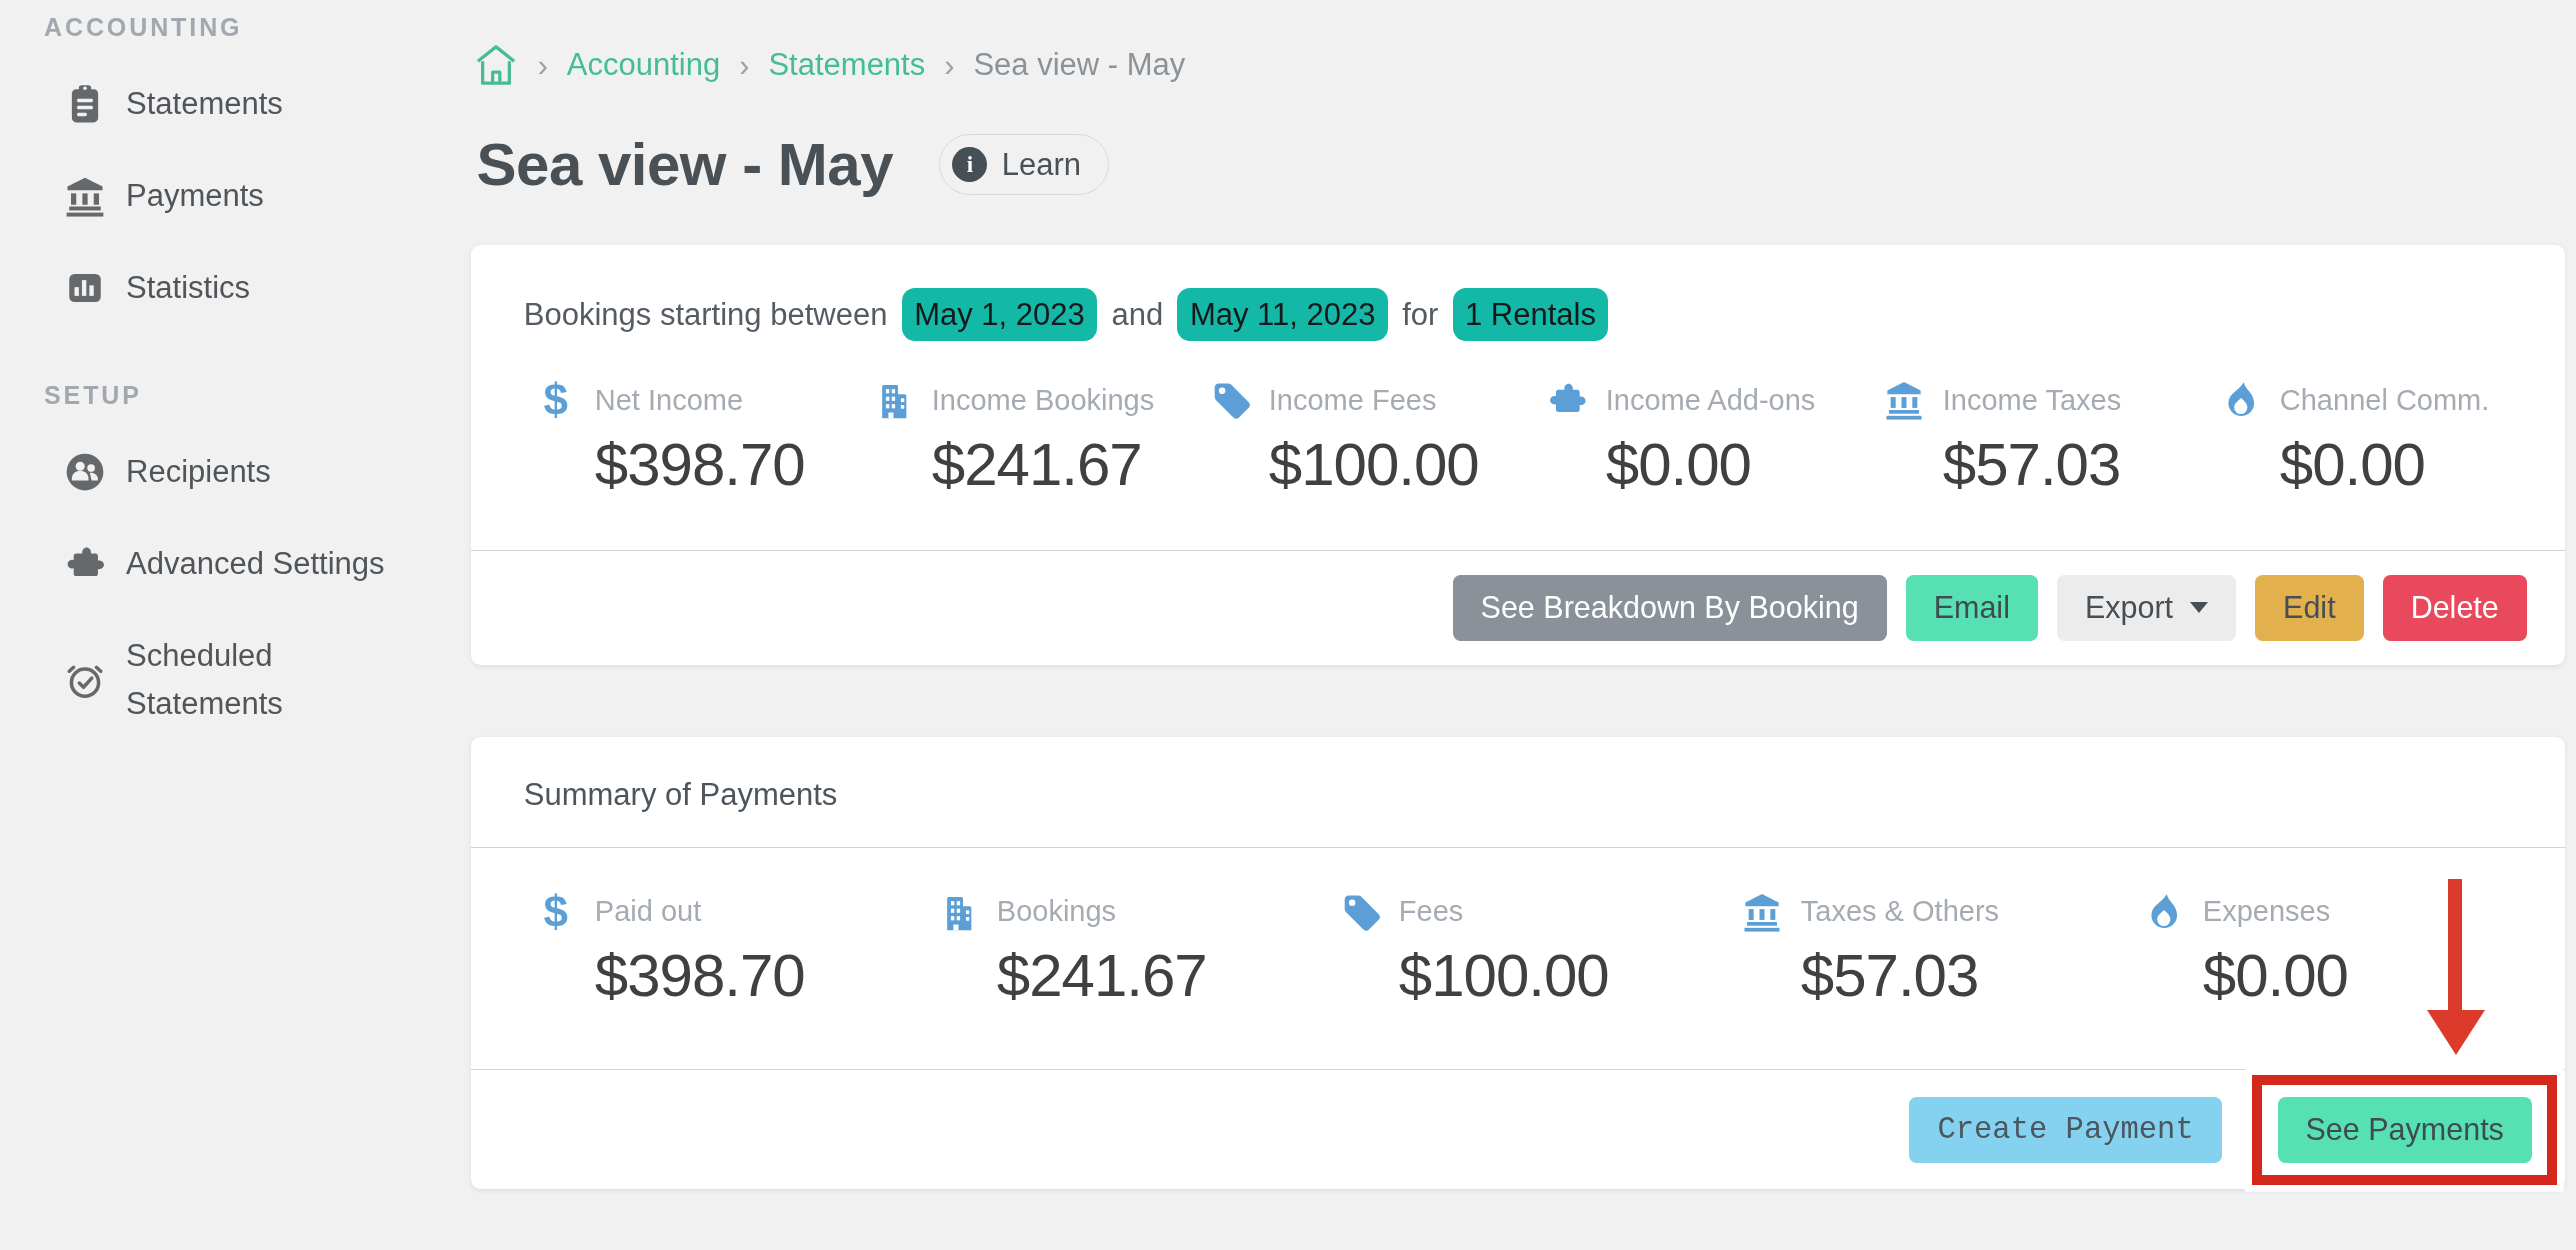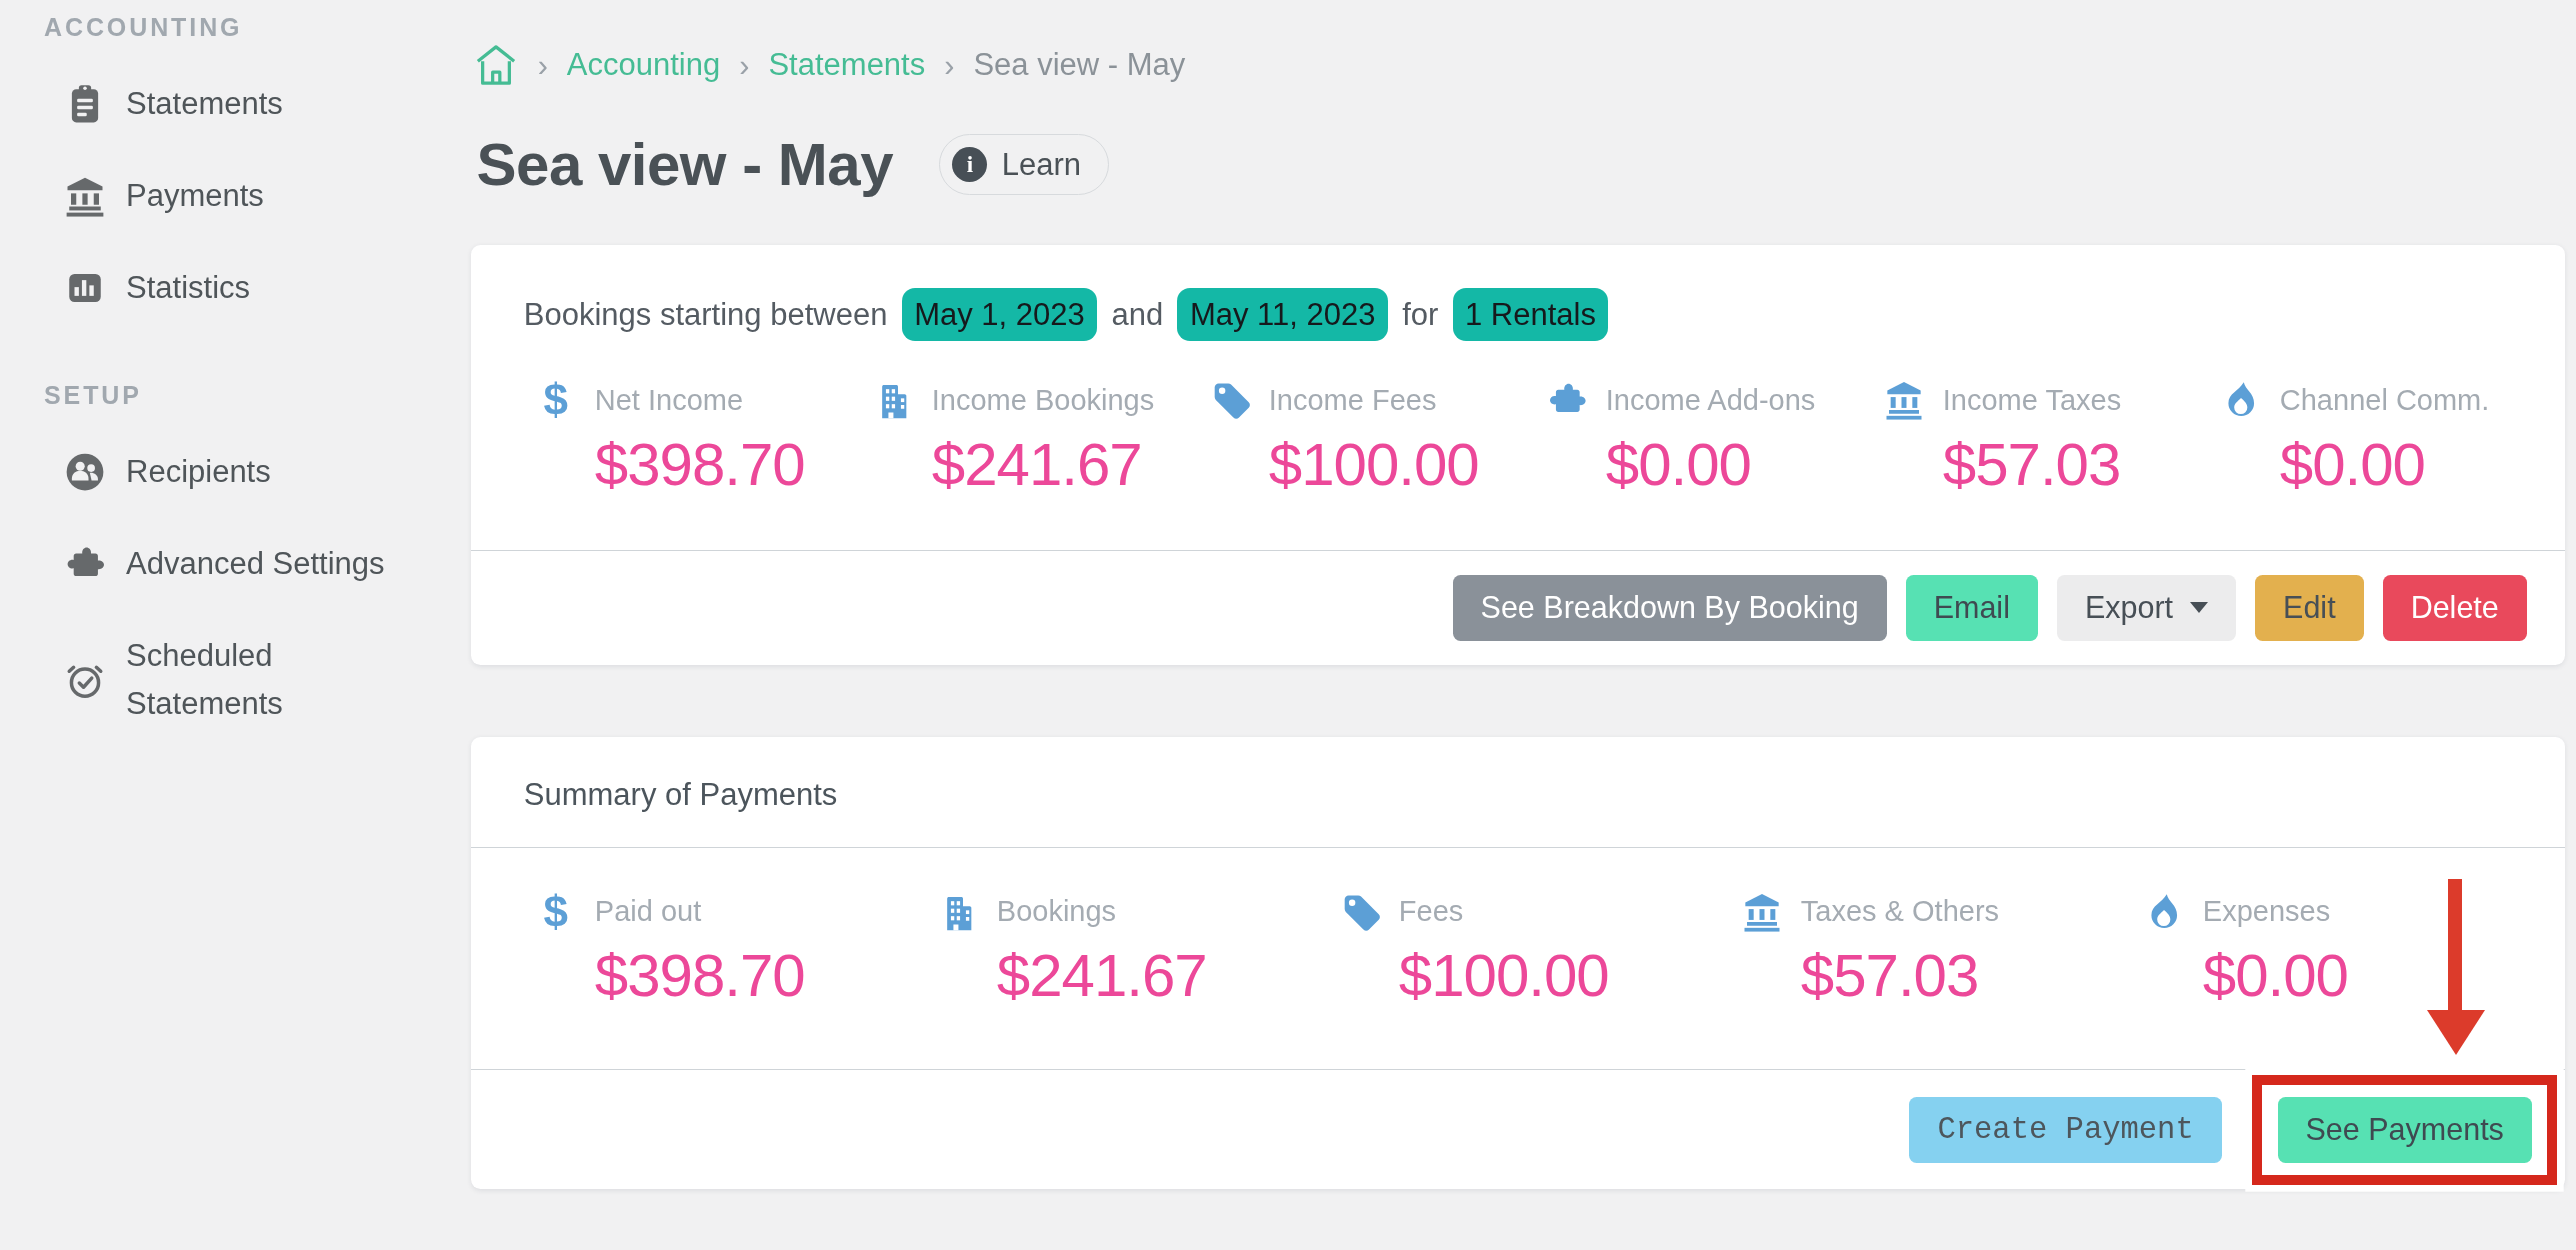--- a/index.html
+++ b/index.html
@@ -38,21 +38,21 @@
   .hl{background:#14b8a6;color:#16191c;padding:8.6px 12.4px;border-radius:13px;margin:0 5.7px;white-space:nowrap;}
 
   .stats-row{display:flex;padding:38px 0 0 63px;}
   .stat-col{box-sizing:border-box;}
   .card1 .stat-col{width:337px;}
   .card2 .stat-col{width:402px;}
   .stat-head{display:flex;align-items:center;}
   .stat-icon{width:44px;height:44px;flex:0 0 44px;display:flex;align-items:center;justify-content:center;}
   .stat-dollar{font-size:44px;font-weight:700;color:#5c9fd6;}
   .stat-label{font-size:29px;color:#a4abb2;margin-left:17px;white-space:nowrap;}
-  .stat-value{font-size:60px;color:#ec4899;margin:7.6px 0 0 61px;letter-spacing:-1px;white-space:nowrap;}
+  .stat-value{font-size:60px;color:#404040;margin:7.6px 0 0 61px;letter-spacing:-1px;white-space:nowrap;}
 
   .divider{border-top:1.9px solid #cfd4d8;margin-top:51px;}
   .card-footer{display:flex;align-items:center;justify-content:flex-end;gap:19px;padding:24px 38px;}
 
   .btn{display:inline-flex;align-items:center;justify-content:center;height:66px;padding:0 28px;
        border:none;border-radius:7.6px;font-size:30.5px;cursor:pointer;
        font-family:"Liberation Sans","DejaVu Sans",sans-serif;}
   .btn-gray{background:#8a9199;color:#fff;}
   .btn-mint{background:#57e1b3;color:#3f4a51;}
   .btn-light{background:#ececed;color:#474f56;}

